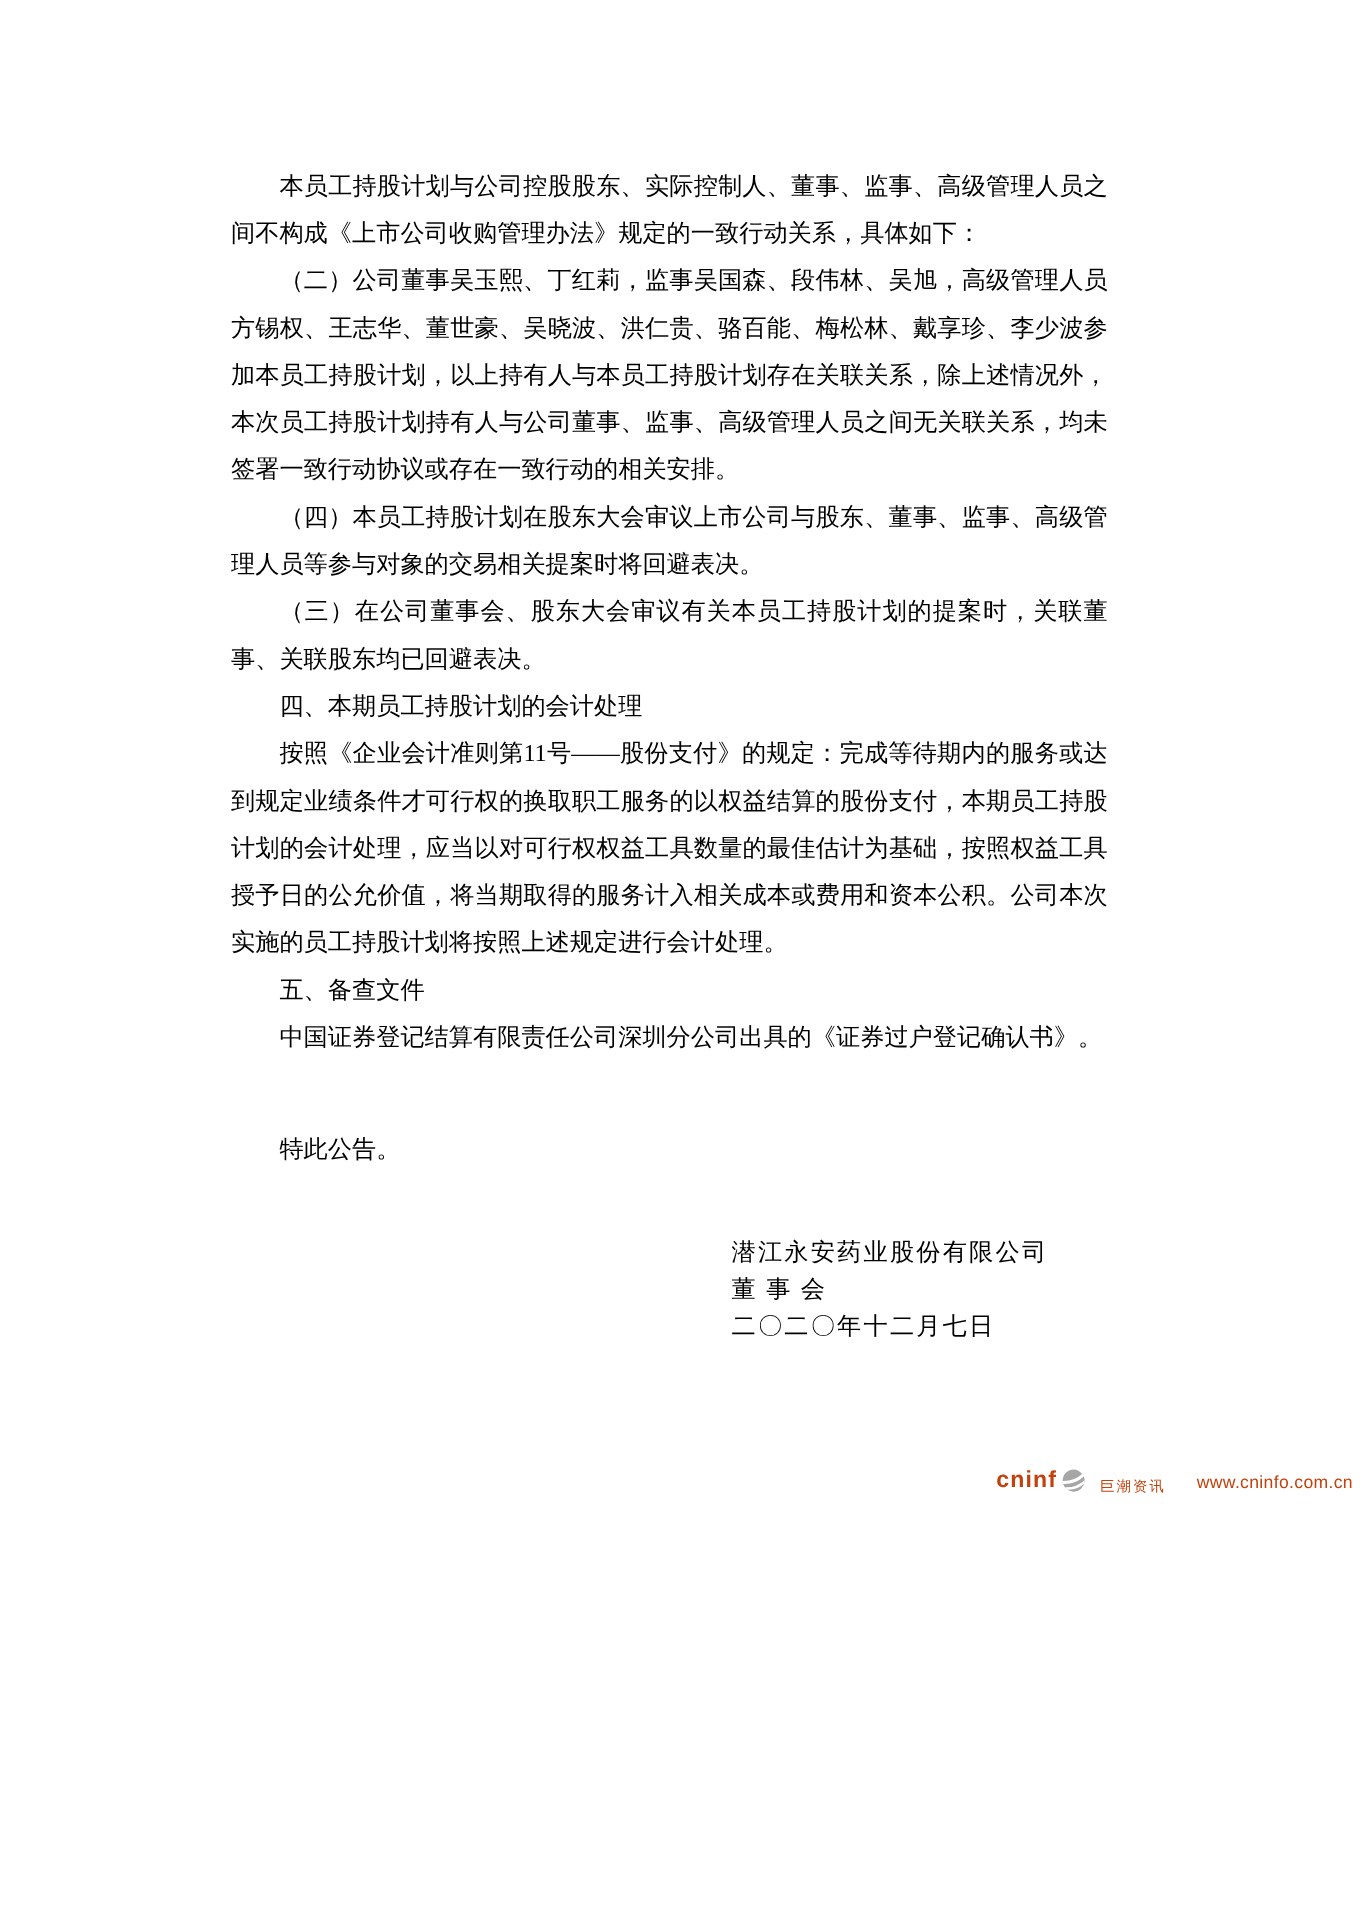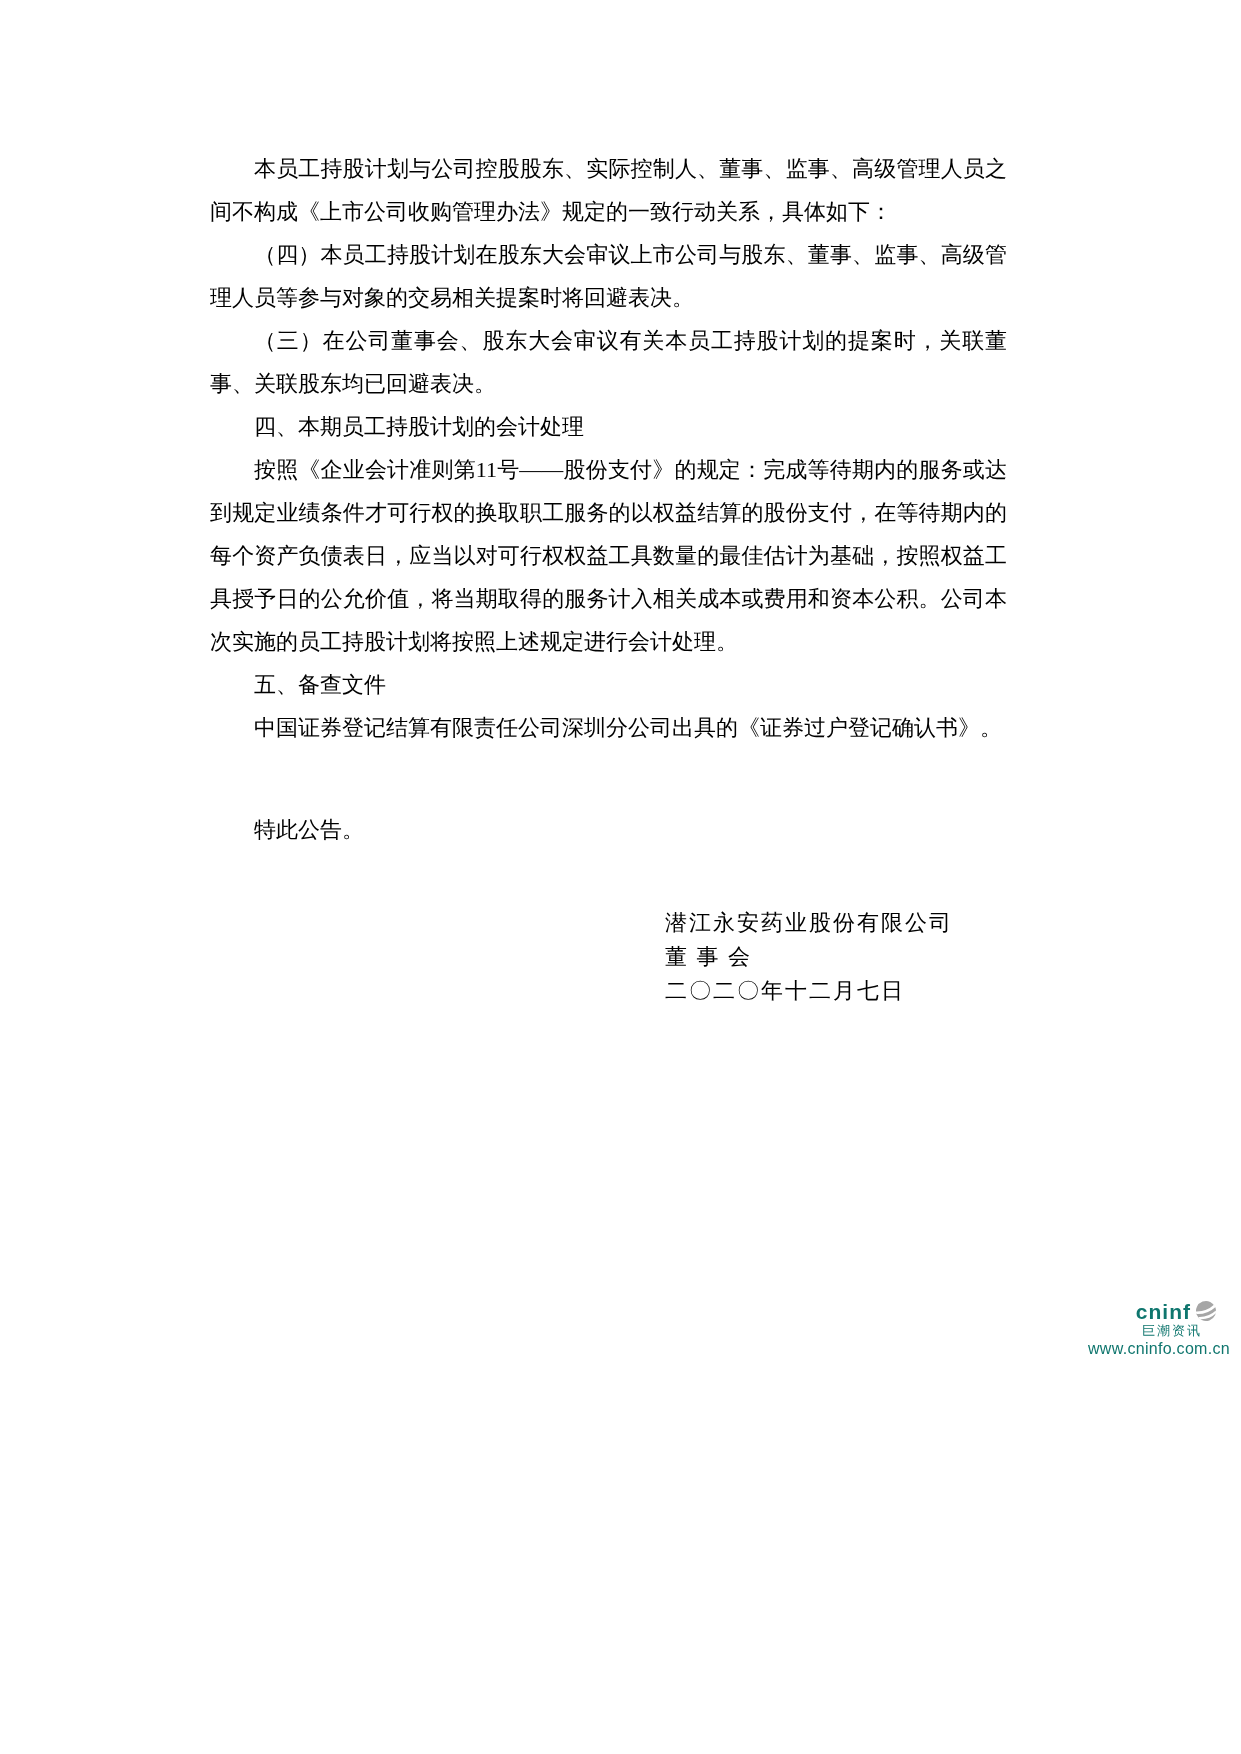--- a/index.html
+++ b/index.html
@@ -27,42 +27,43 @@
     margin-left:455px;
     width:360px;
     text-align:left;
     line-height:34px;
     letter-spacing:2px;
   }
   .signature div{white-space:pre;}
   .cninfo{
     position:absolute;
     right:11px;bottom:18px;
-    color:#0f766e;
+    color:#c2410c;
     font-family:"Liberation Sans","DejaVu Sans",sans-serif;
-    display:flex;flex-direction:column;align-items:flex-end;
+    display:flex;align-items:flex-end;
     line-height:1.1;
   }
   .brand-row{display:flex;align-items:center;gap:3px;margin-right:12px;}
   .brand{font-size:21px;font-weight:bold;letter-spacing:1px;}
   .logo-icon{display:block;}
   .brand-cn{font-size:13px;letter-spacing:2px;margin-right:28px;margin-top:1px;text-align:center;}
   .url{font-size:16px;letter-spacing:0.3px;margin-top:2px;}
 </style>
 </head>
 <body>
 
 <div class="page">
 
   <div class="content">
     <p>本员工持股计划与公司控股股东、实际控制人、董事、监事、高级管理人员之间不构成《上市公司收购管理办法》规定的一致行动关系，具体如下：</p>
+    <p>（二）公司董事吴玉熙、丁红莉，监事吴国森、段伟林、吴旭，高级管理人员方锡权、王志华、董世豪、吴晓波、洪仁贵、骆百能、梅松林、戴享珍、李少波参加本员工持股计划，以上持有人与本员工持股计划存在关联关系，除上述情况外，本次员工持股计划持有人与公司董事、监事、高级管理人员之间无关联关系，均未签署一致行动协议或存在一致行动的相关安排。</p>
     <p>（四）本员工持股计划在股东大会审议上市公司与股东、董事、监事、高级管理人员等参与对象的交易相关提案时将回避表决。</p>
     <p>（三）在公司董事会、股东大会审议有关本员工持股计划的提案时，关联董事、关联股东均已回避表决。</p>
     <p>四、本期员工持股计划的会计处理</p>
-    <p>按照《企业会计准则第11号——股份支付》的规定：完成等待期内的服务或达到规定业绩条件才可行权的换取职工服务的以权益结算的股份支付，在等待期内的每个资产负债表日，应当以对可行权权益工具数量的最佳估计为基础，按照权益工具授予日的公允价值，将当期取得的服务计入相关成本或费用和资本公积。公司本次实施的员工持股计划将按照上述规定进行会计处理。</p>
+    <p>按照《企业会计准则第11号——股份支付》的规定：完成等待期内的服务或达到规定业绩条件才可行权的换取职工服务的以权益结算的股份支付，本期员工持股计划的会计处理，应当以对可行权权益工具数量的最佳估计为基础，按照权益工具授予日的公允价值，将当期取得的服务计入相关成本或费用和资本公积。公司本次实施的员工持股计划将按照上述规定进行会计处理。</p>
     <p>五、备查文件</p>
     <p>中国证券登记结算有限责任公司深圳分公司出具的《证券过户登记确认书》。</p>
     <p class="closing">特此公告。</p>
 
     <div class="signature">
       <div>潜江永安药业股份有限公司</div>
       <div>董 事 会</div>
       <div>二〇二〇年十二月七日</div>
     </div>
   </div>

